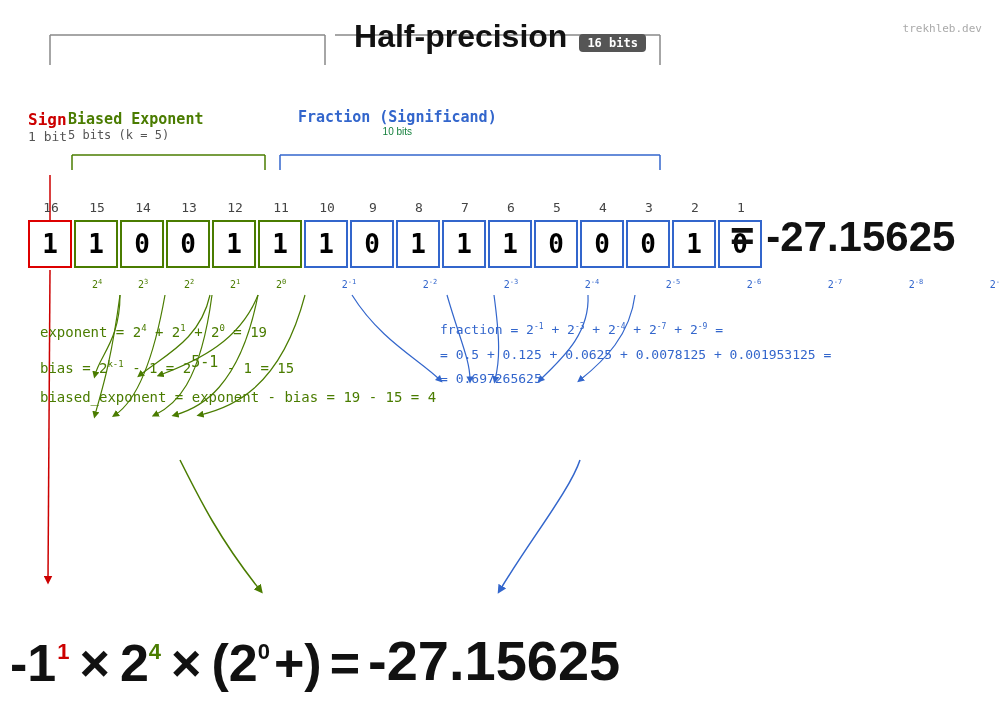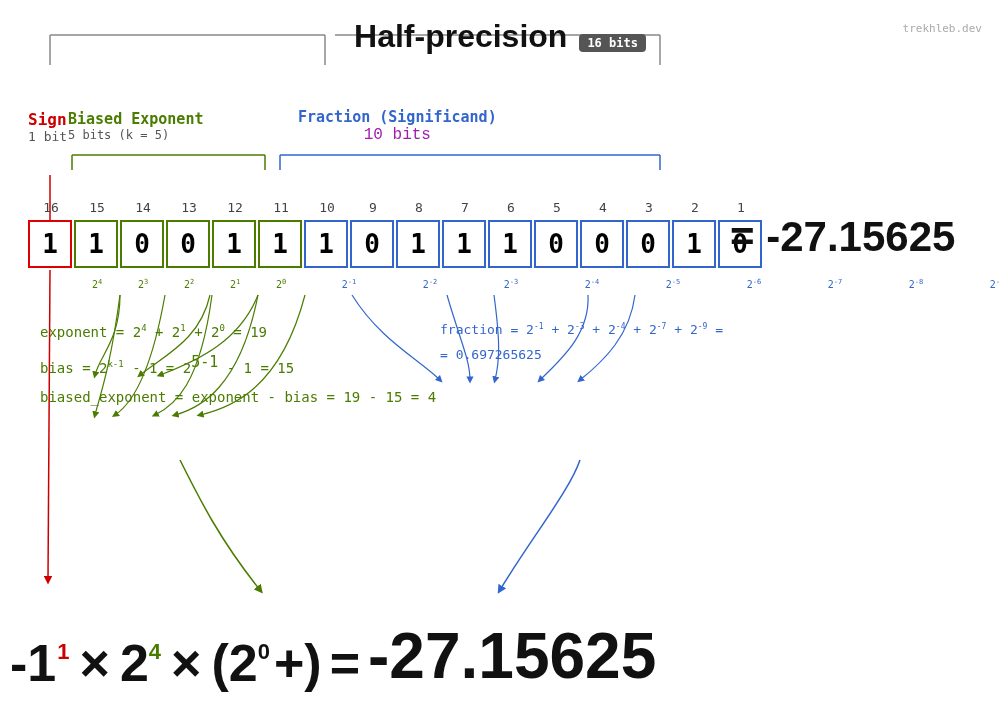--- a/index.html
+++ b/index.html
@@ -222,21 +222,21 @@
   <div class="sub">1 bit</div>
 </div>
 
 <div class="label-exponent">
   <div class="main">Biased Exponent</div>
   <div style="font-size:12px;color:#555;font-family:monospace;">5 bits (k = 5)</div>
 </div>
 
 <div class="label-fraction" style="left: 298px; top: 108px; text-align: center;">
   <div class="main">Fraction (Significand)</div>
-  <div style="font-size:16px;color:#a21caf;font-family:Liberation Mono, monospace;">10 bits</div>
+  <div style="font-size:10px;color:#15803d;font-family:Liberation Sans, sans-serif;">10 bits</div>
 </div>
 
 <div class="bit-positions">
 <div class="bit-pos">16</div>
     <div class="bit-pos">15</div>
     <div class="bit-pos">14</div>
     <div class="bit-pos">13</div>
     <div class="bit-pos">12</div>
     <div class="bit-pos">11</div>
     <div class="bit-pos">10</div>
@@ -294,29 +294,30 @@
 </div>
 
 <div style="position:absolute;top:318px;left:40px;font-family:monospace;font-size:14px;color:#4a7c00;line-height:2.1;">
   <div>exponent = 2<sup style="font-size:9px;">4</sup> + 2<sup style="font-size:9px;">1</sup> + 2<sup style="font-size:9px;">0</sup> = 19</div>
   <div>bias = 2<sup style="font-size:9px;">k-1</sup> - 1 = 2<sup style="font-size:15px;">5-1</sup> - 1 = 15</div>
   <div>biased_exponent = exponent - bias = 19 - 15 = 4</div>
 </div>
 
 <div style="position:absolute;top:318px;left:440px;font-family:monospace;font-size:13px;color:#3366cc;line-height:1.9;">
   <div>fraction = 2<sup style="font-size:8px;">-1</sup> + 2<sup style="font-size:8px;">-3</sup> + 2<sup style="font-size:8px;">-4</sup> + 2<sup style="font-size:8px;">-7</sup> + 2<sup style="font-size:8px;">-9</sup> =</div>
+  <div>= 0.5 + 0.125 + 0.0625 + 0.0078125 + 0.001953125 =</div>
   <div>= 0.697265625</div>
 </div>
 
 <div style="position:absolute;bottom:12px;left:10px;right:10px;display:flex;align-items:flex-end;font-family:'Arial',sans-serif;font-weight:bold;">
   <span style="font-size:52px;color:#111;">-1</span>
   <sup style="font-size:22px;color:#cc0000;margin-left:1px;margin-bottom:28px;">1</sup>
   <span style="font-size:52px;color:#111;margin-left:10px;">×</span>
   <span style="font-size:52px;color:#111;margin-left:10px;">2</span>
   <sup style="font-size:22px;color:#4a7c00;margin-bottom:28px;">4</sup>
   <span style="font-size:52px;color:#111;margin-left:10px;">×</span>
   <span style="font-size:52px;color:#111;margin-left:10px;">(2</span>
   <sup style="font-size:22px;color:#111;margin-bottom:28px;">0</sup>
   <span style="font-size:52px;color:#111;margin-left:4px;">+</span>
   <span style="font-size:52px;color:#111;">)</span>
   <span style="font-size:52px;color:#111;margin-left:8px;">=</span>
-  <span style="font-size:64px;color:#111;margin-left:8px;">-27.15625</span>
+  <span style="font-size:56px;color:#111;margin-left:8px;">-27.15625</span>
 </div>
 
 </body></html>

